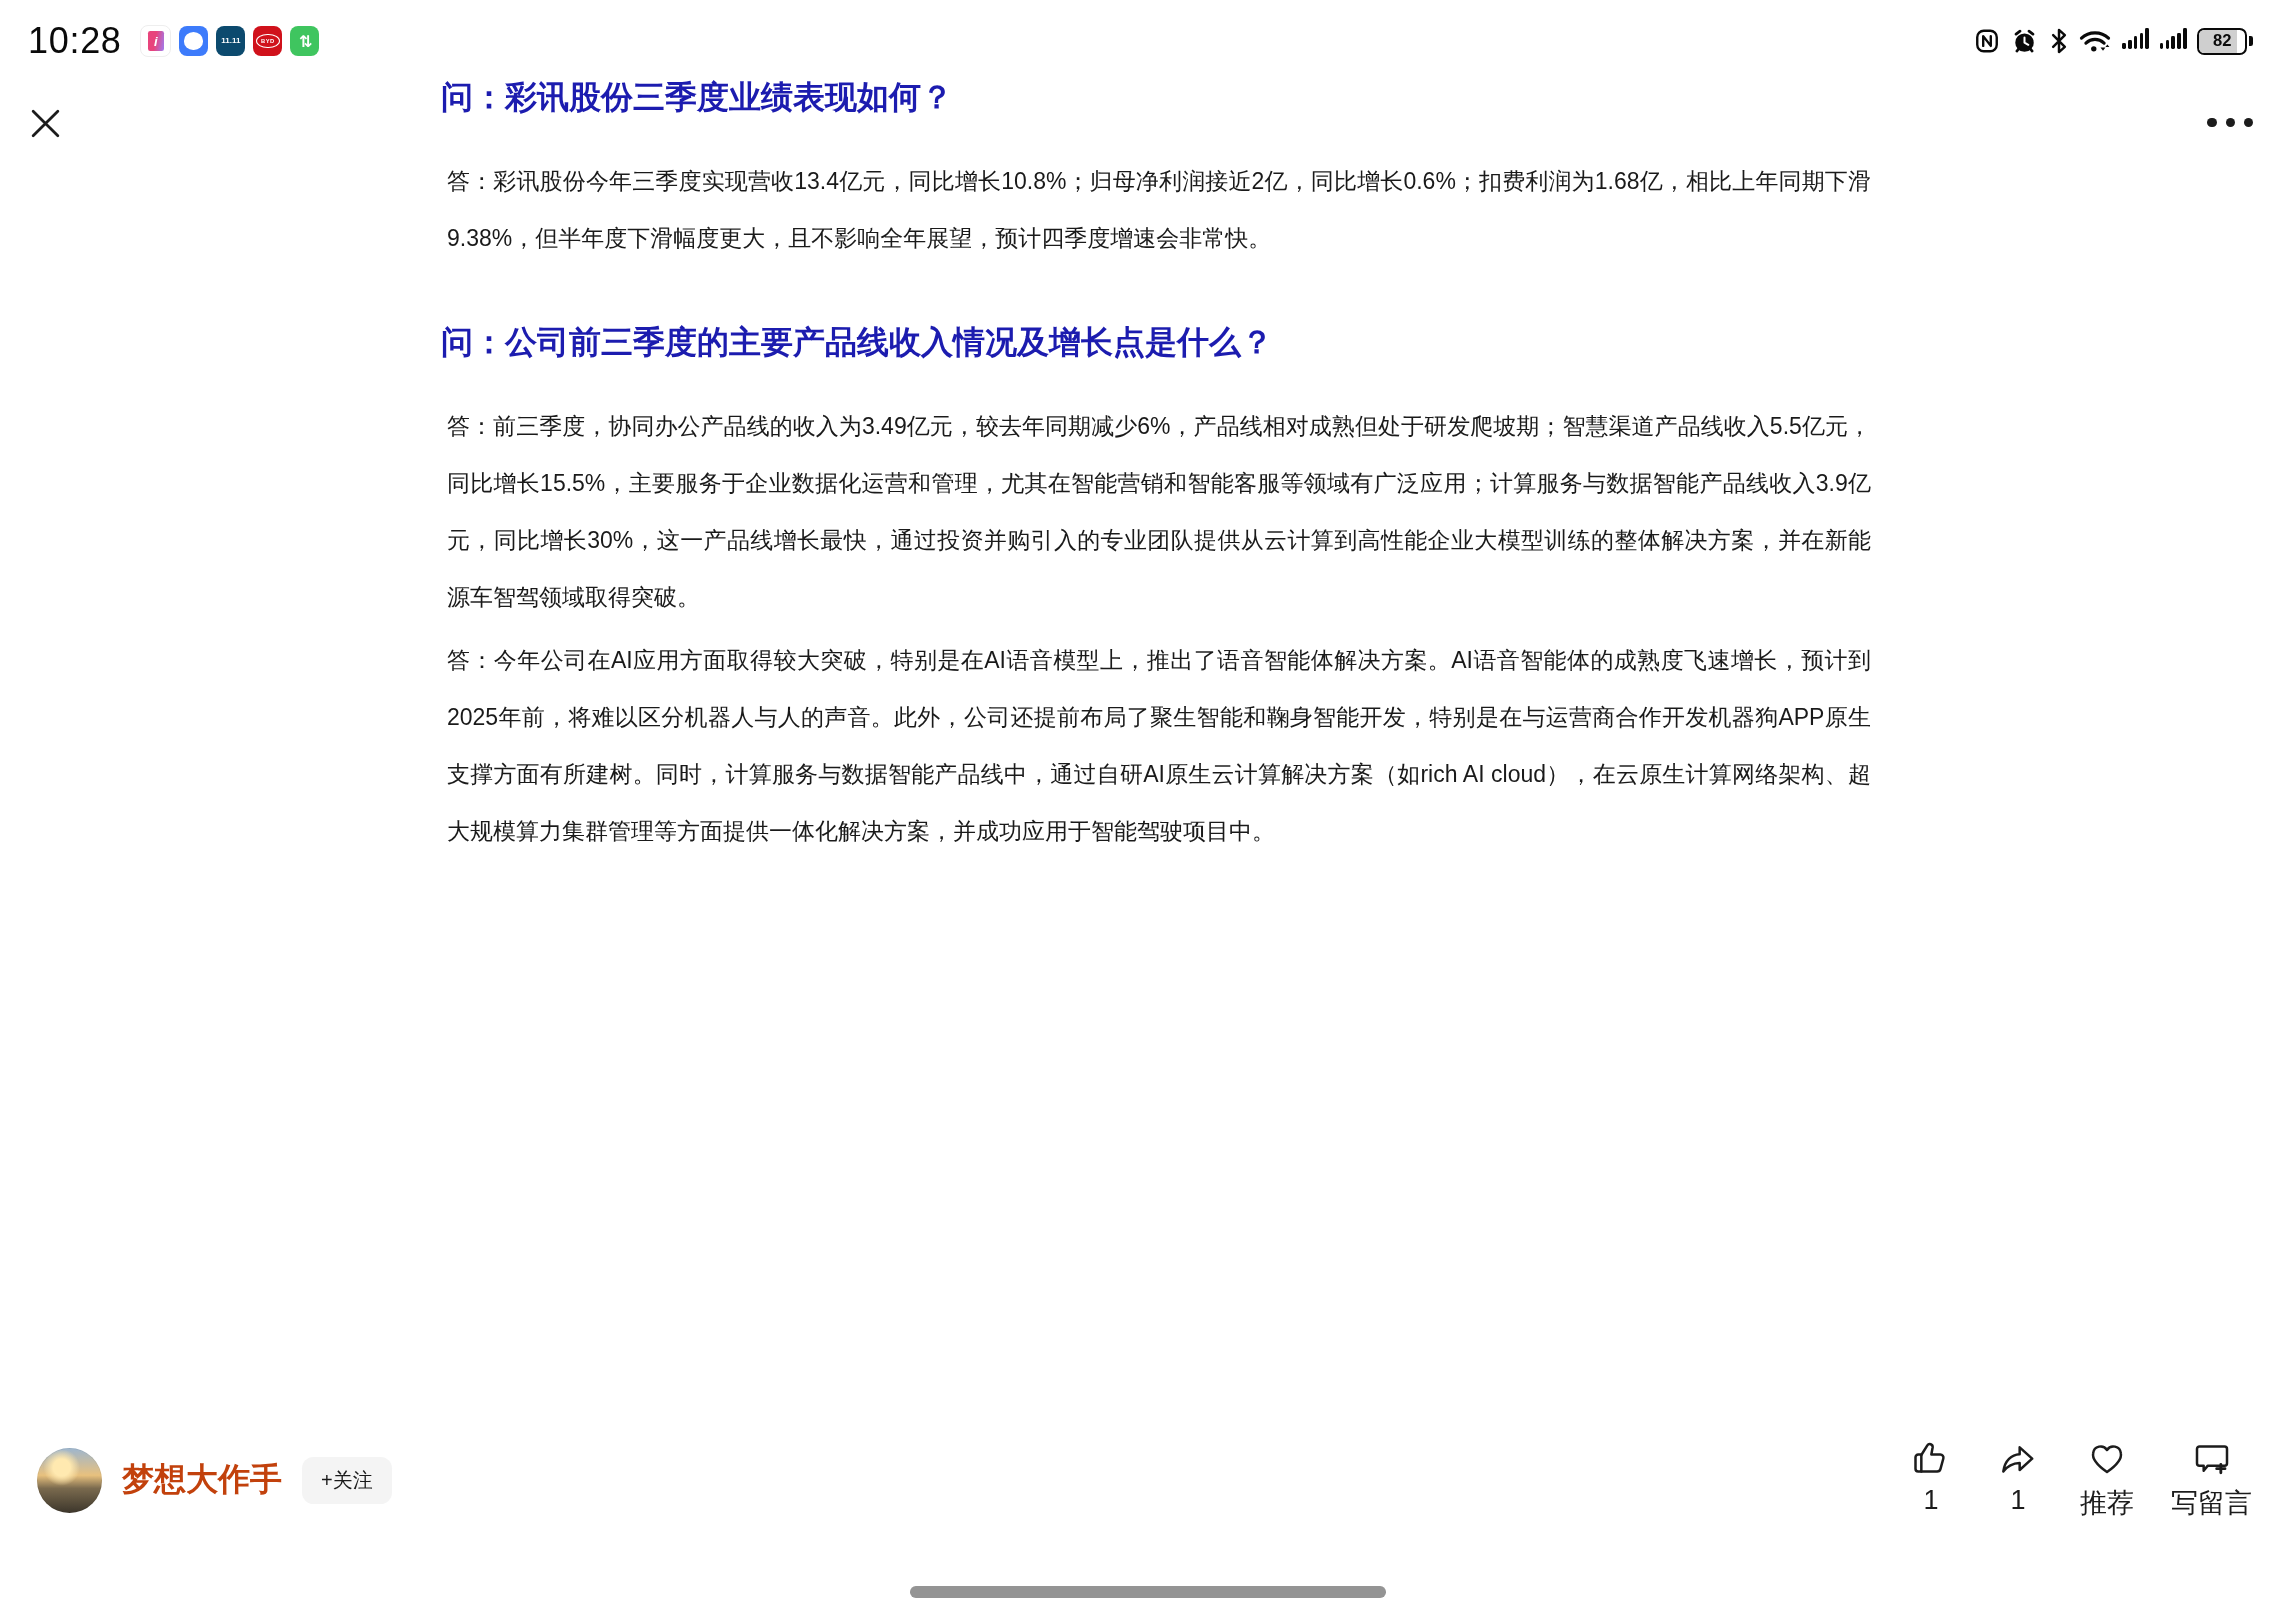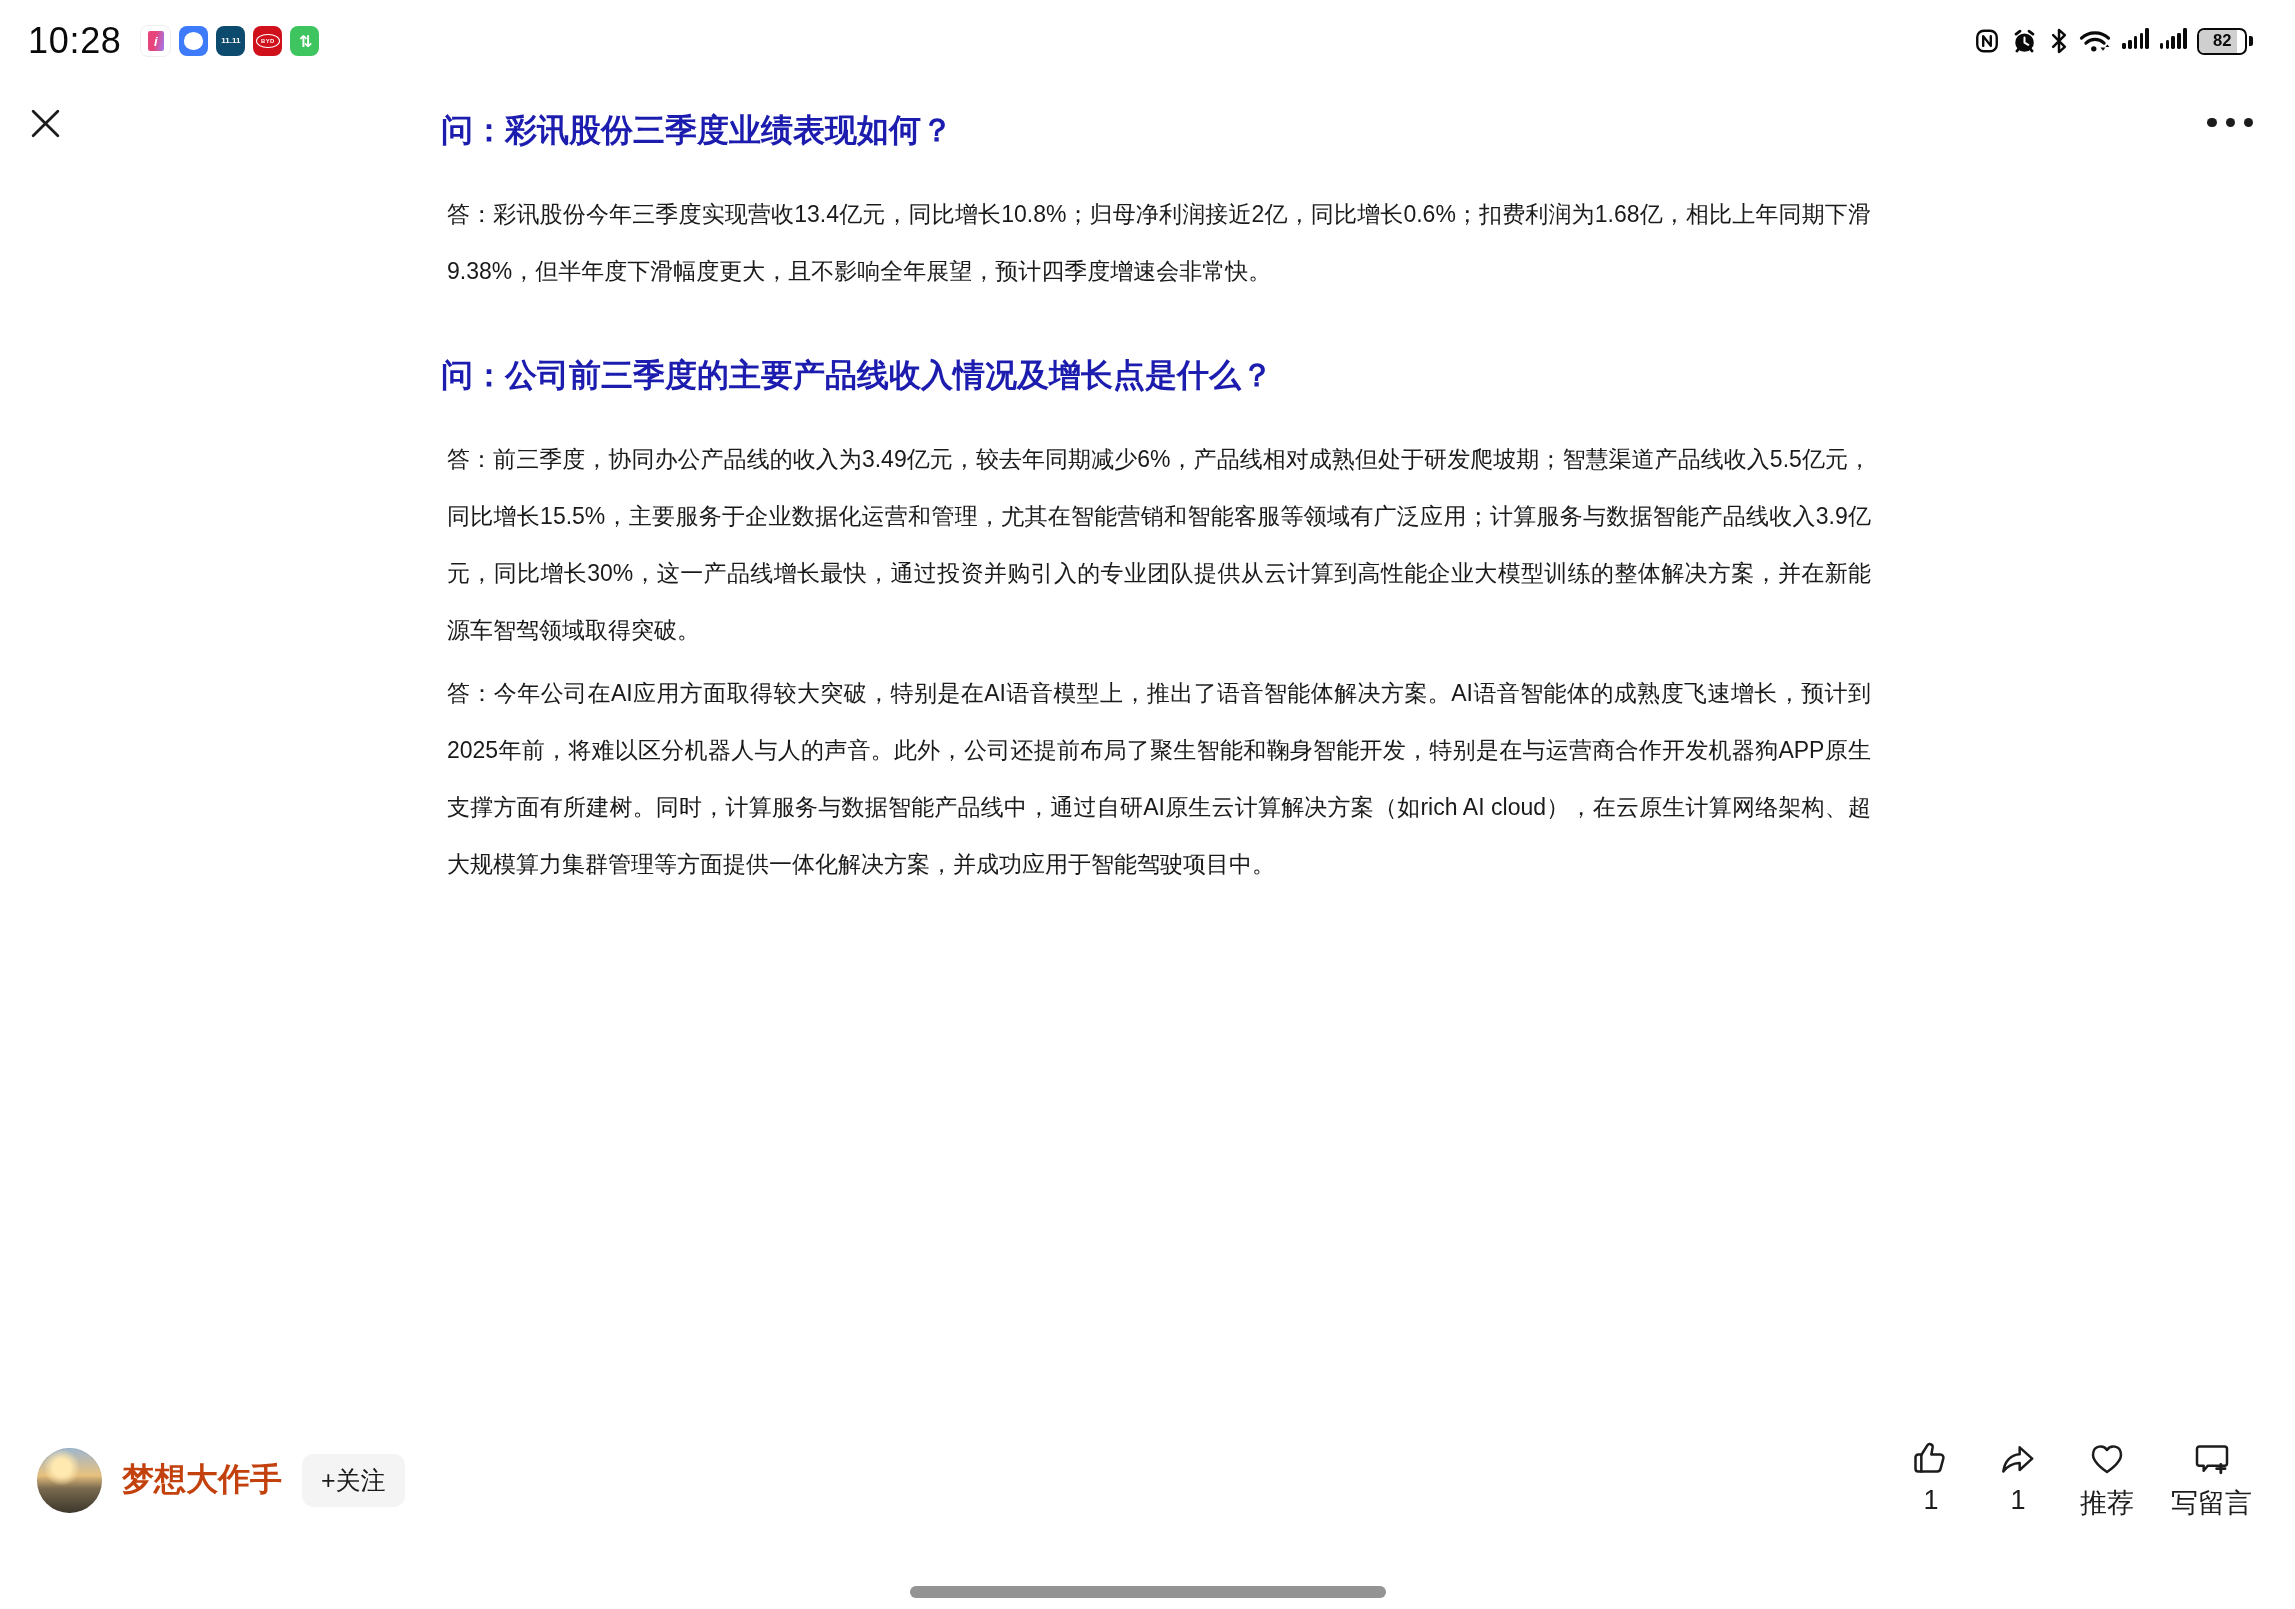--- a/index.html
+++ b/index.html
@@ -30,31 +30,31 @@
   .bat-fill{position:absolute;left:0;top:0;bottom:0;width:82%;background:#cfcfcf;}
   .bat-num{position:absolute;inset:0;display:flex;align-items:center;justify-content:center;font-size:16.6px;font-weight:700;color:#0a0a0a;}
   .bat-nub{width:4.3px;height:9.4px;background:#0a0a0a;border-radius:0 2.2px 2.2px 0;margin-left:1.4px;}
   
   .close-btn{position:absolute;top:105px;left:27px;width:37px;height:37px;cursor:pointer;}
   .more-btn{position:absolute;top:108px;right:42px;display:flex;gap:8.7px;align-items:center;height:29px;cursor:pointer;}
   .more-btn i{width:9.4px;height:9.4px;border-radius:50%;background:#1c1c1c;display:block;}
   
   .content{position:absolute;left:441px;top:0;width:1436px;}
   .q{color:#1c1caf;font-weight:700;font-size:32px;line-height:45px;margin:53px 0 33px;}
-  .q.first{margin-top:108px;}
+  .q.first{margin-top:75px;}
   .a{color:#1a1a1a;font-size:23px;line-height:57px;text-align:justify;margin:6px;}
   
   .footer{position:absolute;left:0;right:0;top:1426px;height:108px;display:flex;align-items:center;justify-content:space-between;padding:0 43px 0 37px;box-sizing:border-box;}
   .author{display:flex;align-items:center;gap:20px;}
   .avatar{width:65px;height:65px;border-radius:50%;background:
      radial-gradient(circle at 38% 30%, #ffe9b0 0 14%, rgba(255,233,176,0) 30%),
      linear-gradient(180deg,#9db6cf 0%,#e8c17e 42%,#7a6a4e 62%,#3c362b 100%);
      box-shadow:inset 0 0 0 0.7px rgba(0,0,0,.08);}
   .author-name{font-size:32px;font-weight:700;color:#c2410c;}
-  .follow-btn{background:#f4f4f4;border-radius:11.5px;padding:10px 19px;font-size:25px;color:#1a1a1a;cursor:pointer;}
+  .follow-btn{background:#f4f4f4;border-radius:11.5px;padding:10px 19px;font-size:20px;color:#1a1a1a;cursor:pointer;}
   .actions{display:flex;align-items:flex-start;gap:37px;}
   .action{display:flex;flex-direction:column;align-items:center;gap:5.8px;min-width:50px;cursor:pointer;}
   .action svg{display:block;}
   .action-label{font-size:27px;color:#1c1c1c;white-space:nowrap;}
   
   .home-indicator{position:absolute;left:50%;transform:translateX(-50%);bottom:11.5px;width:476px;height:11.5px;border-radius:5.8px;background:#949494;cursor:pointer;}
 </style>
 </head>
 <body>
 

